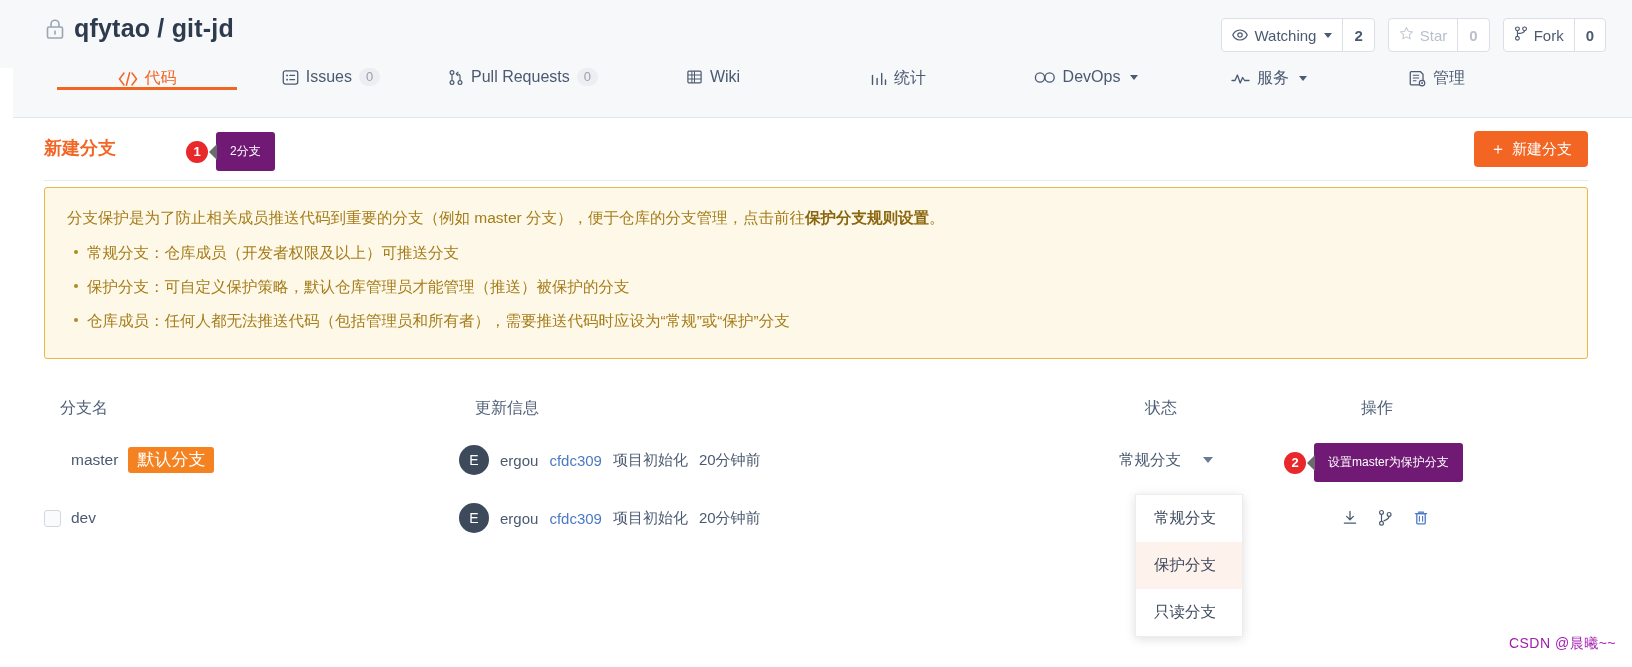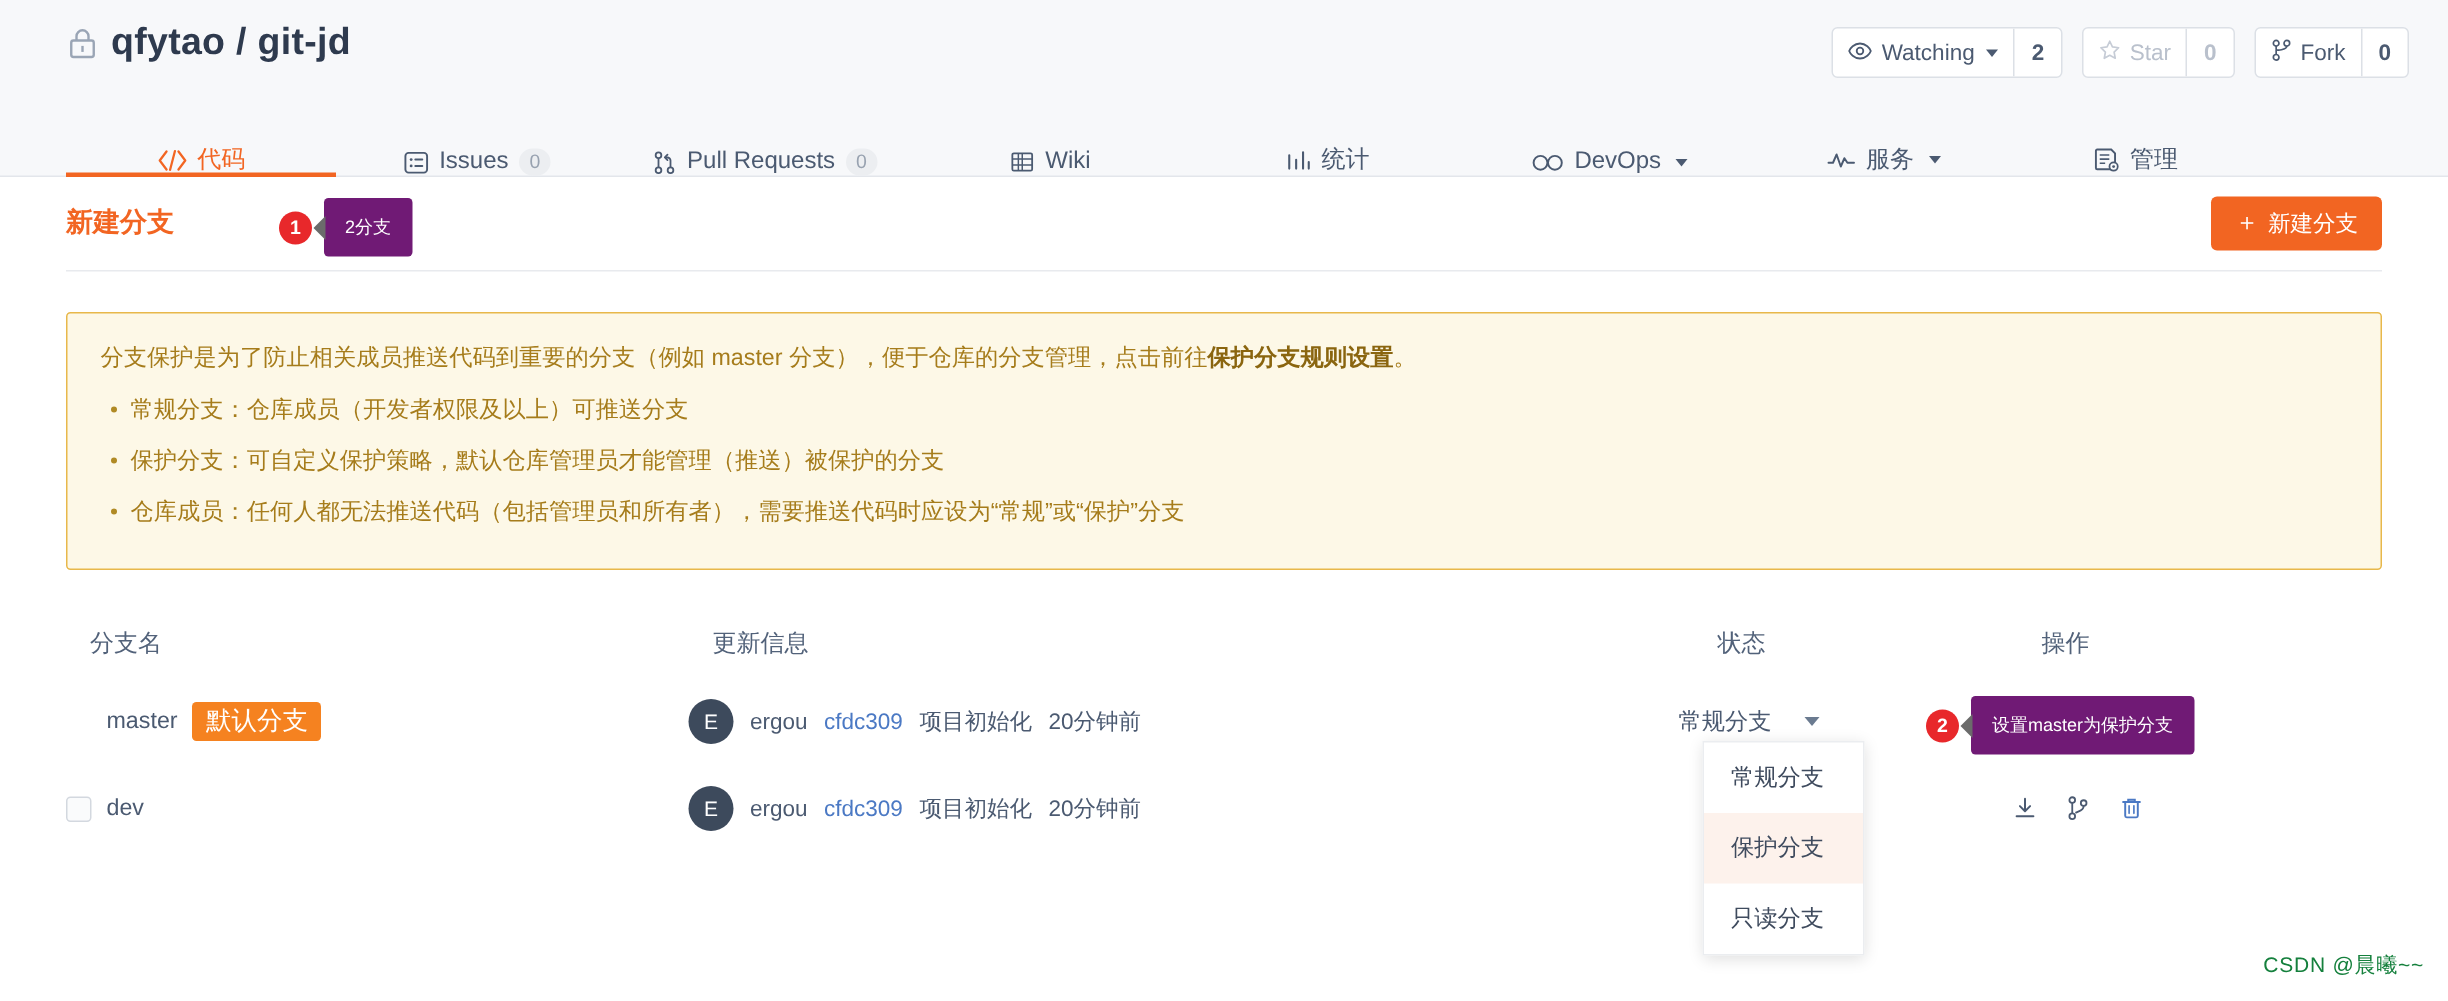--- a/index.html
+++ b/index.html
@@ -94,22 +94,23 @@
     margin-left: 2px;
   }
 
   
   .nav-tabs {
     position: relative;
     height: 49px;
     background: #f7f8fa;
     border-bottom: 1px solid #e3e6eb;
     display: flex;
-    align-items: flex-end;
+    align-items: flex-start;
     padding-left: 44px;
+    margin-left: 13px;
   }
   .nav-tab {
     display: flex;
     align-items: center;
     justify-content: center;
     gap: 7px;
     font-size: 16px;
     color: #4b5a71;
     padding: 0 12px;
     position: relative;
@@ -218,21 +219,21 @@
     left: -7px;
     top: 50%;
     transform: translateY(-50%);
     border-top: 8px solid transparent;
     border-bottom: 8px solid transparent;
     border-right: 8px solid #6b6b6b;
   }
 
   
   .warn-panel {
-    margin-top: 27px;
+    margin-top: 6px;
     background: #fdf8e7;
     border: 1px solid #e8b84b;
     border-radius: 3px;
     padding: 18px 22px 20px 22px;
     color: #a67c1b;
     font-size: 15.5px;
     line-height: 1.55;
   }
   .warn-lead { margin: 0 0 6px 0; }
   .warn-lead b { color: #8a650f; font-weight: bold; }
@@ -350,21 +351,21 @@
     white-space: nowrap;
     cursor: pointer;
   }
   .dd-item.sel { background: #fdf2ec; }
 
   .watermark {
     position: absolute;
     right: 16px;
     bottom: 14px;
     font-size: 14px;
-    color: #15803d;
+    color: #a21caf;
     letter-spacing: .5px;
     z-index: 5;
   }
 </style>
 </head>
 <body>
 
 <div class="repo-header">
   <div class="repo-title-wrap">
     <span class="lock-icon">

